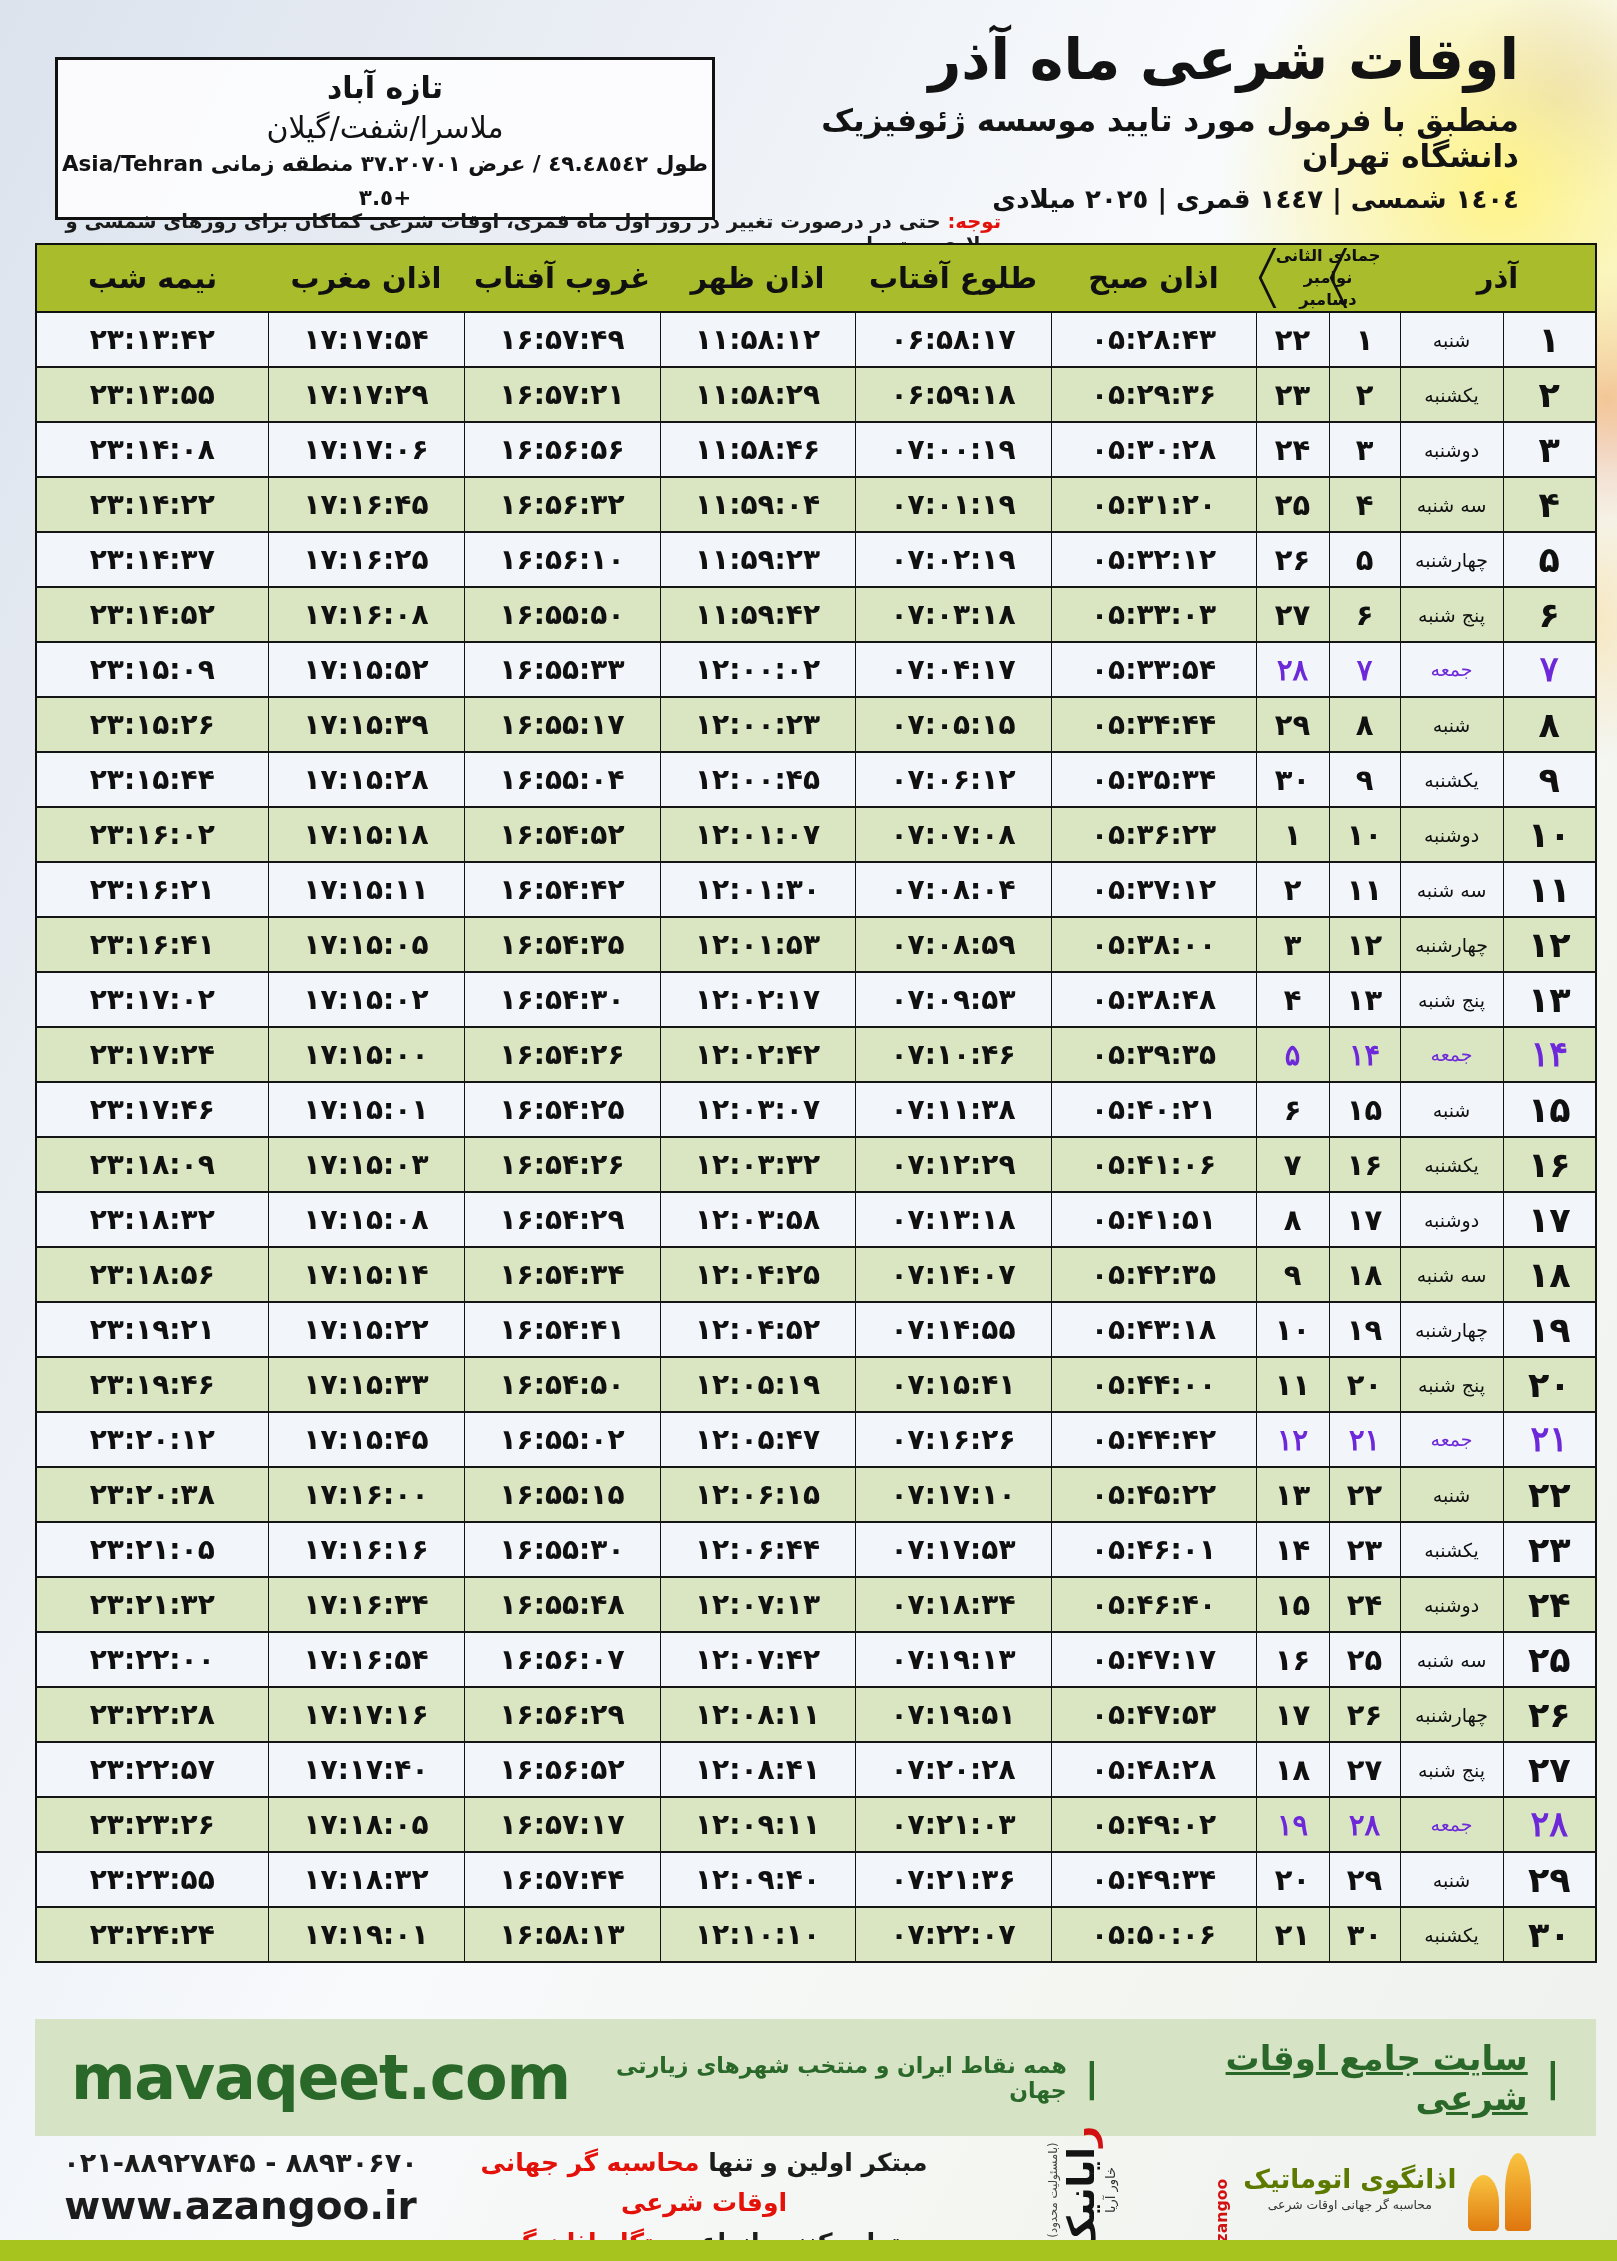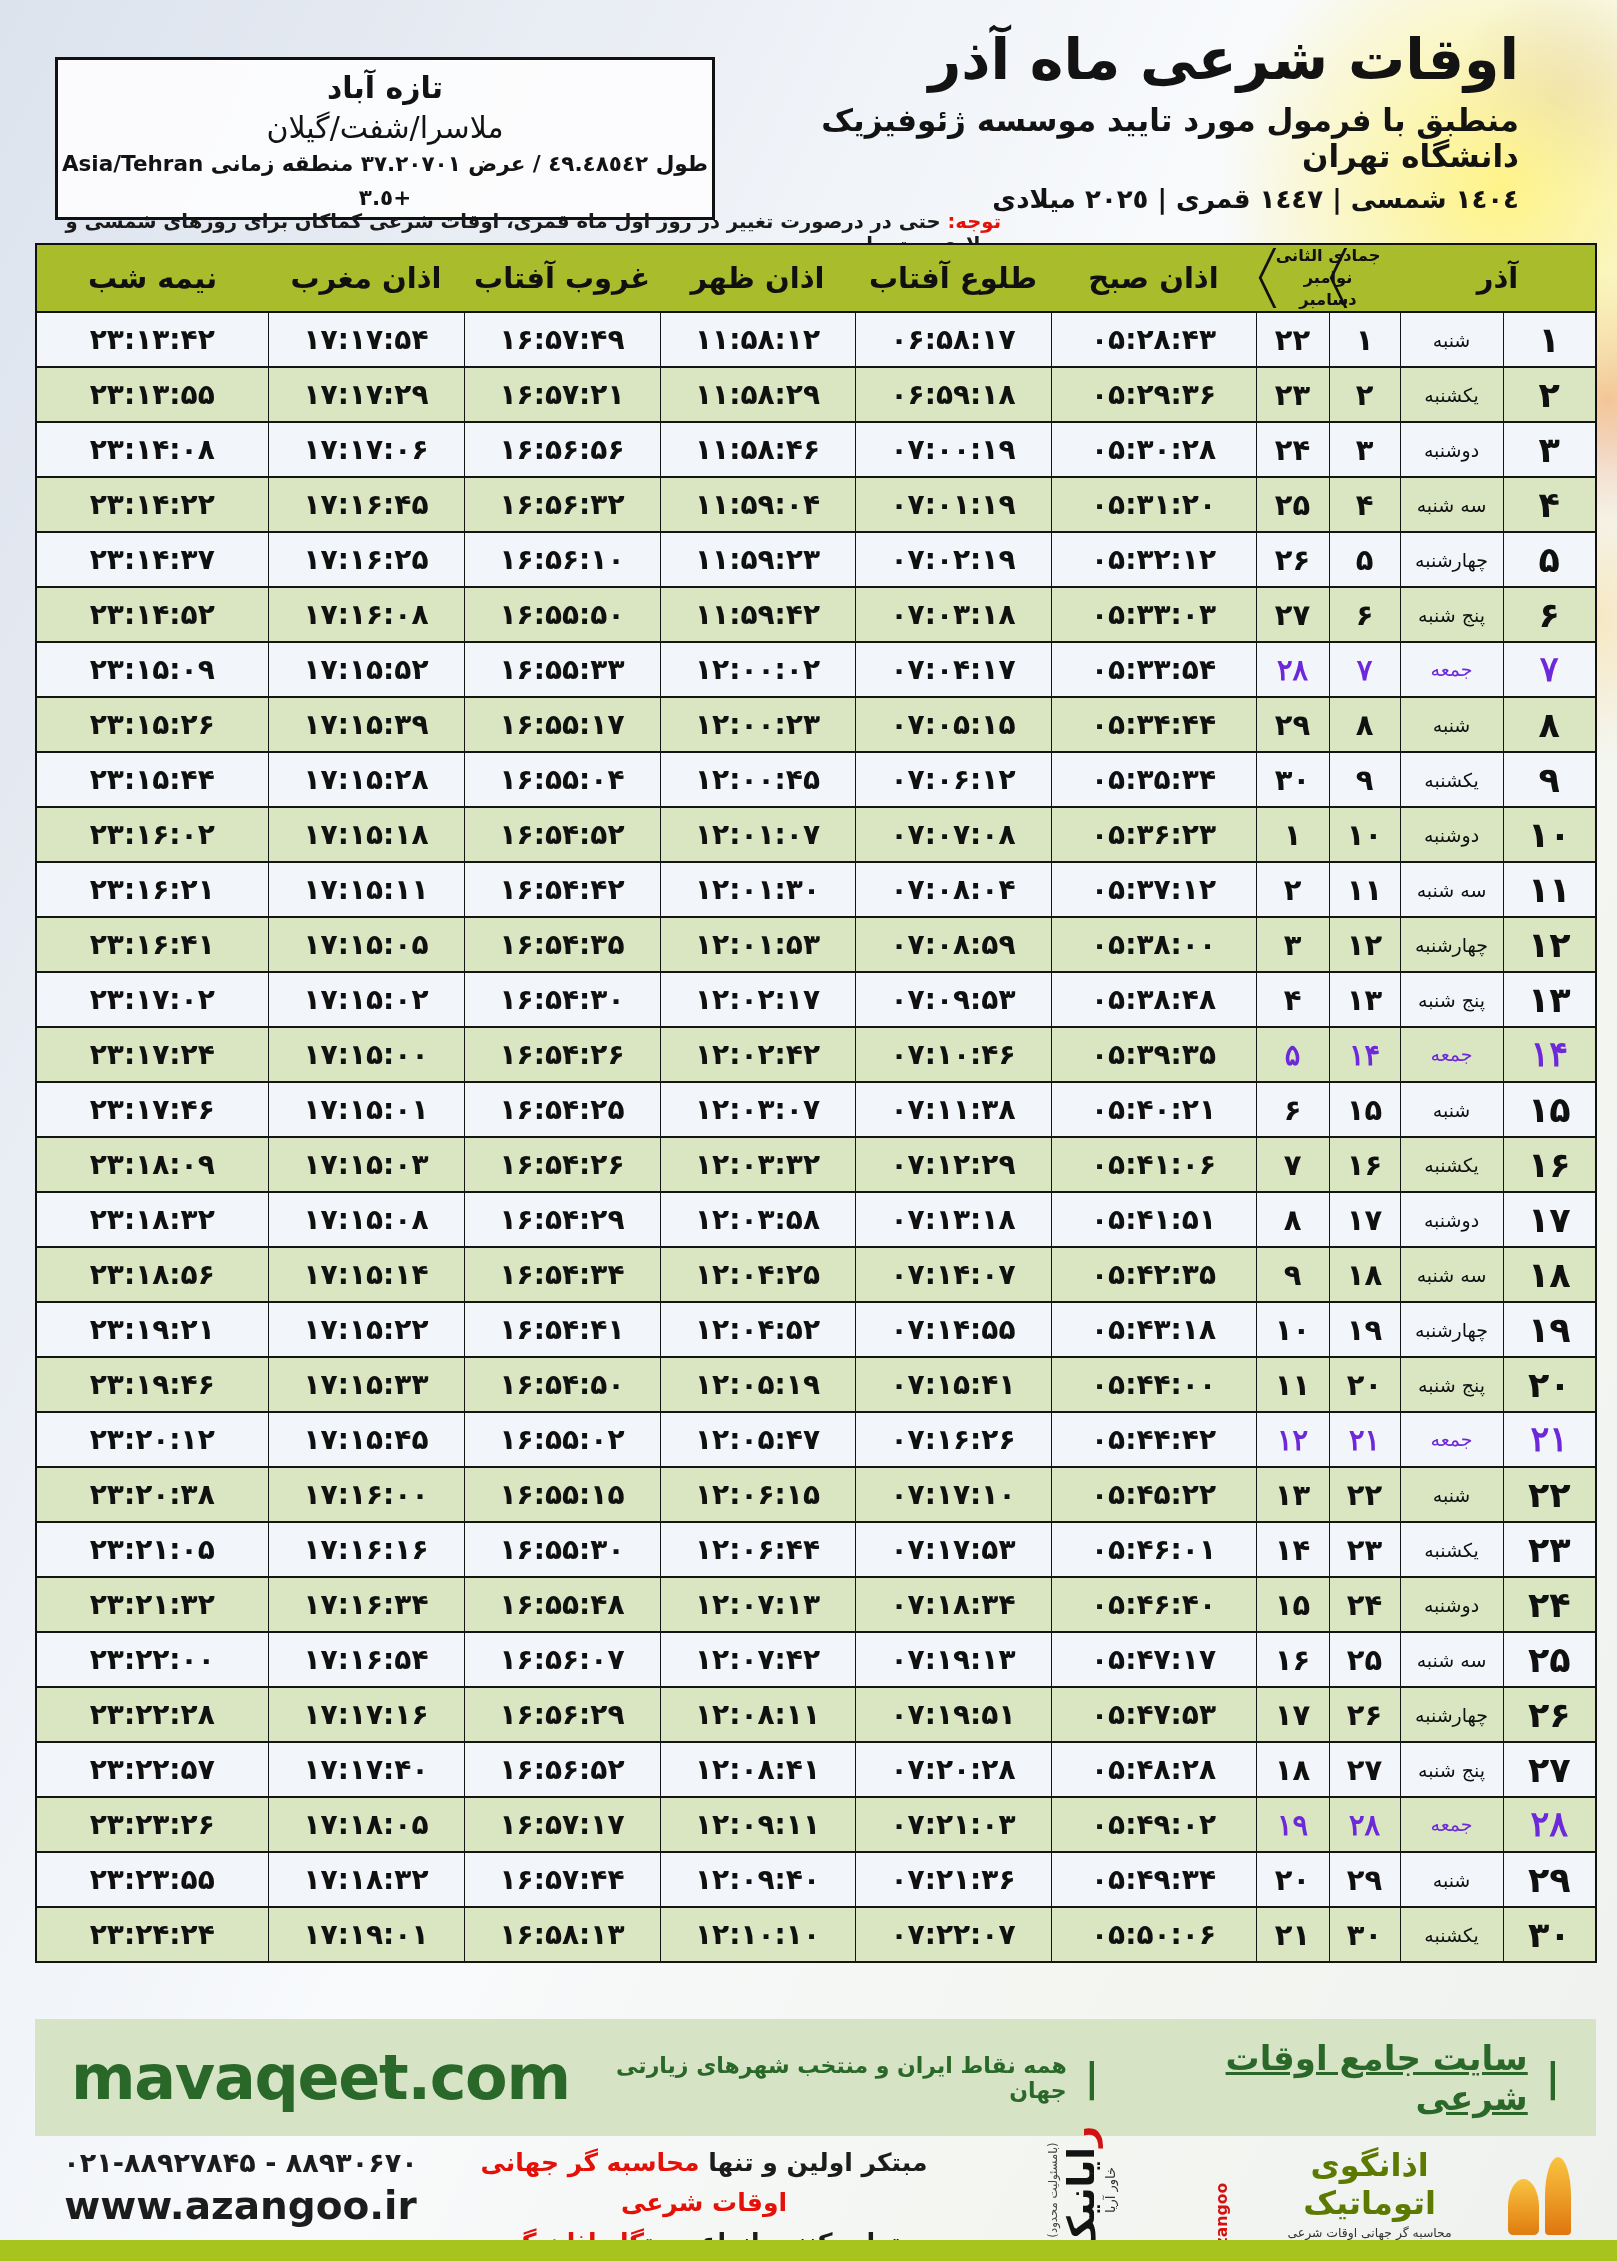--- a/index.html
+++ b/index.html
@@ -62,21 +62,21 @@
   .maker{position:absolute;left:457px;top:3.9px;width:496px;text-align:center;font-size:25px;font-weight:bold;line-height:40px;color:#1c1c1c;}
   .maker .red{color:#e41109;}
   .rayanik{position:absolute;left:1018px;top:0px;width:130px;height:102px;display:flex;align-items:center;justify-content:center;}
   .rayanik-inner{transform:rotate(-90deg);white-space:nowrap;text-align:center;}
   .rayanik-small{font-size:11.7px;color:#444;}
   .rayanik-main{font-size:37px;font-weight:bold;color:#131313;}
   .rayanik-main .red{color:#d21212;}
   .rayanik-sub{font-size:13px;color:#333;}
   .azangoo{position:absolute;left:1213px;top:6.5px;width:365px;display:flex;align-items:center;justify-content:flex-end;gap:11.7px;direction:rtl;}
   .azangoo-text{text-align:center;}
-  .azangoo-name{font-size:32px;font-weight:bold;color:#5d7a00;}
+  .azangoo-name{font-size:26px;font-weight:bold;color:#5d7a00;}
   .azangoo-sub{font-size:12.4px;color:#333;margin-top:3.9px;}
   .domes{position:relative;width:72px;height:85px;}
   .dome-a{position:absolute;left:0;bottom:0;width:31px;height:56px;border-radius:50% 50% 5.2px 5.2px;
     background:linear-gradient(#f9c440,#e07c10);}
   .dome-b{position:absolute;left:37px;bottom:0;width:26px;height:78px;border-radius:50% 50% 3.9px 3.9px;
     background:linear-gradient(#f9c440,#df760e);}
   .azangoo-vert{transform:rotate(-90deg);transform-origin:center;font-size:15.7px;font-weight:bold;color:#d21212;width:19.6px;}
   .bottom-band{position:absolute;left:0;top:2240px;width:1618px;height:21px;background:#a6c41d;}
 </style>
 </head>

